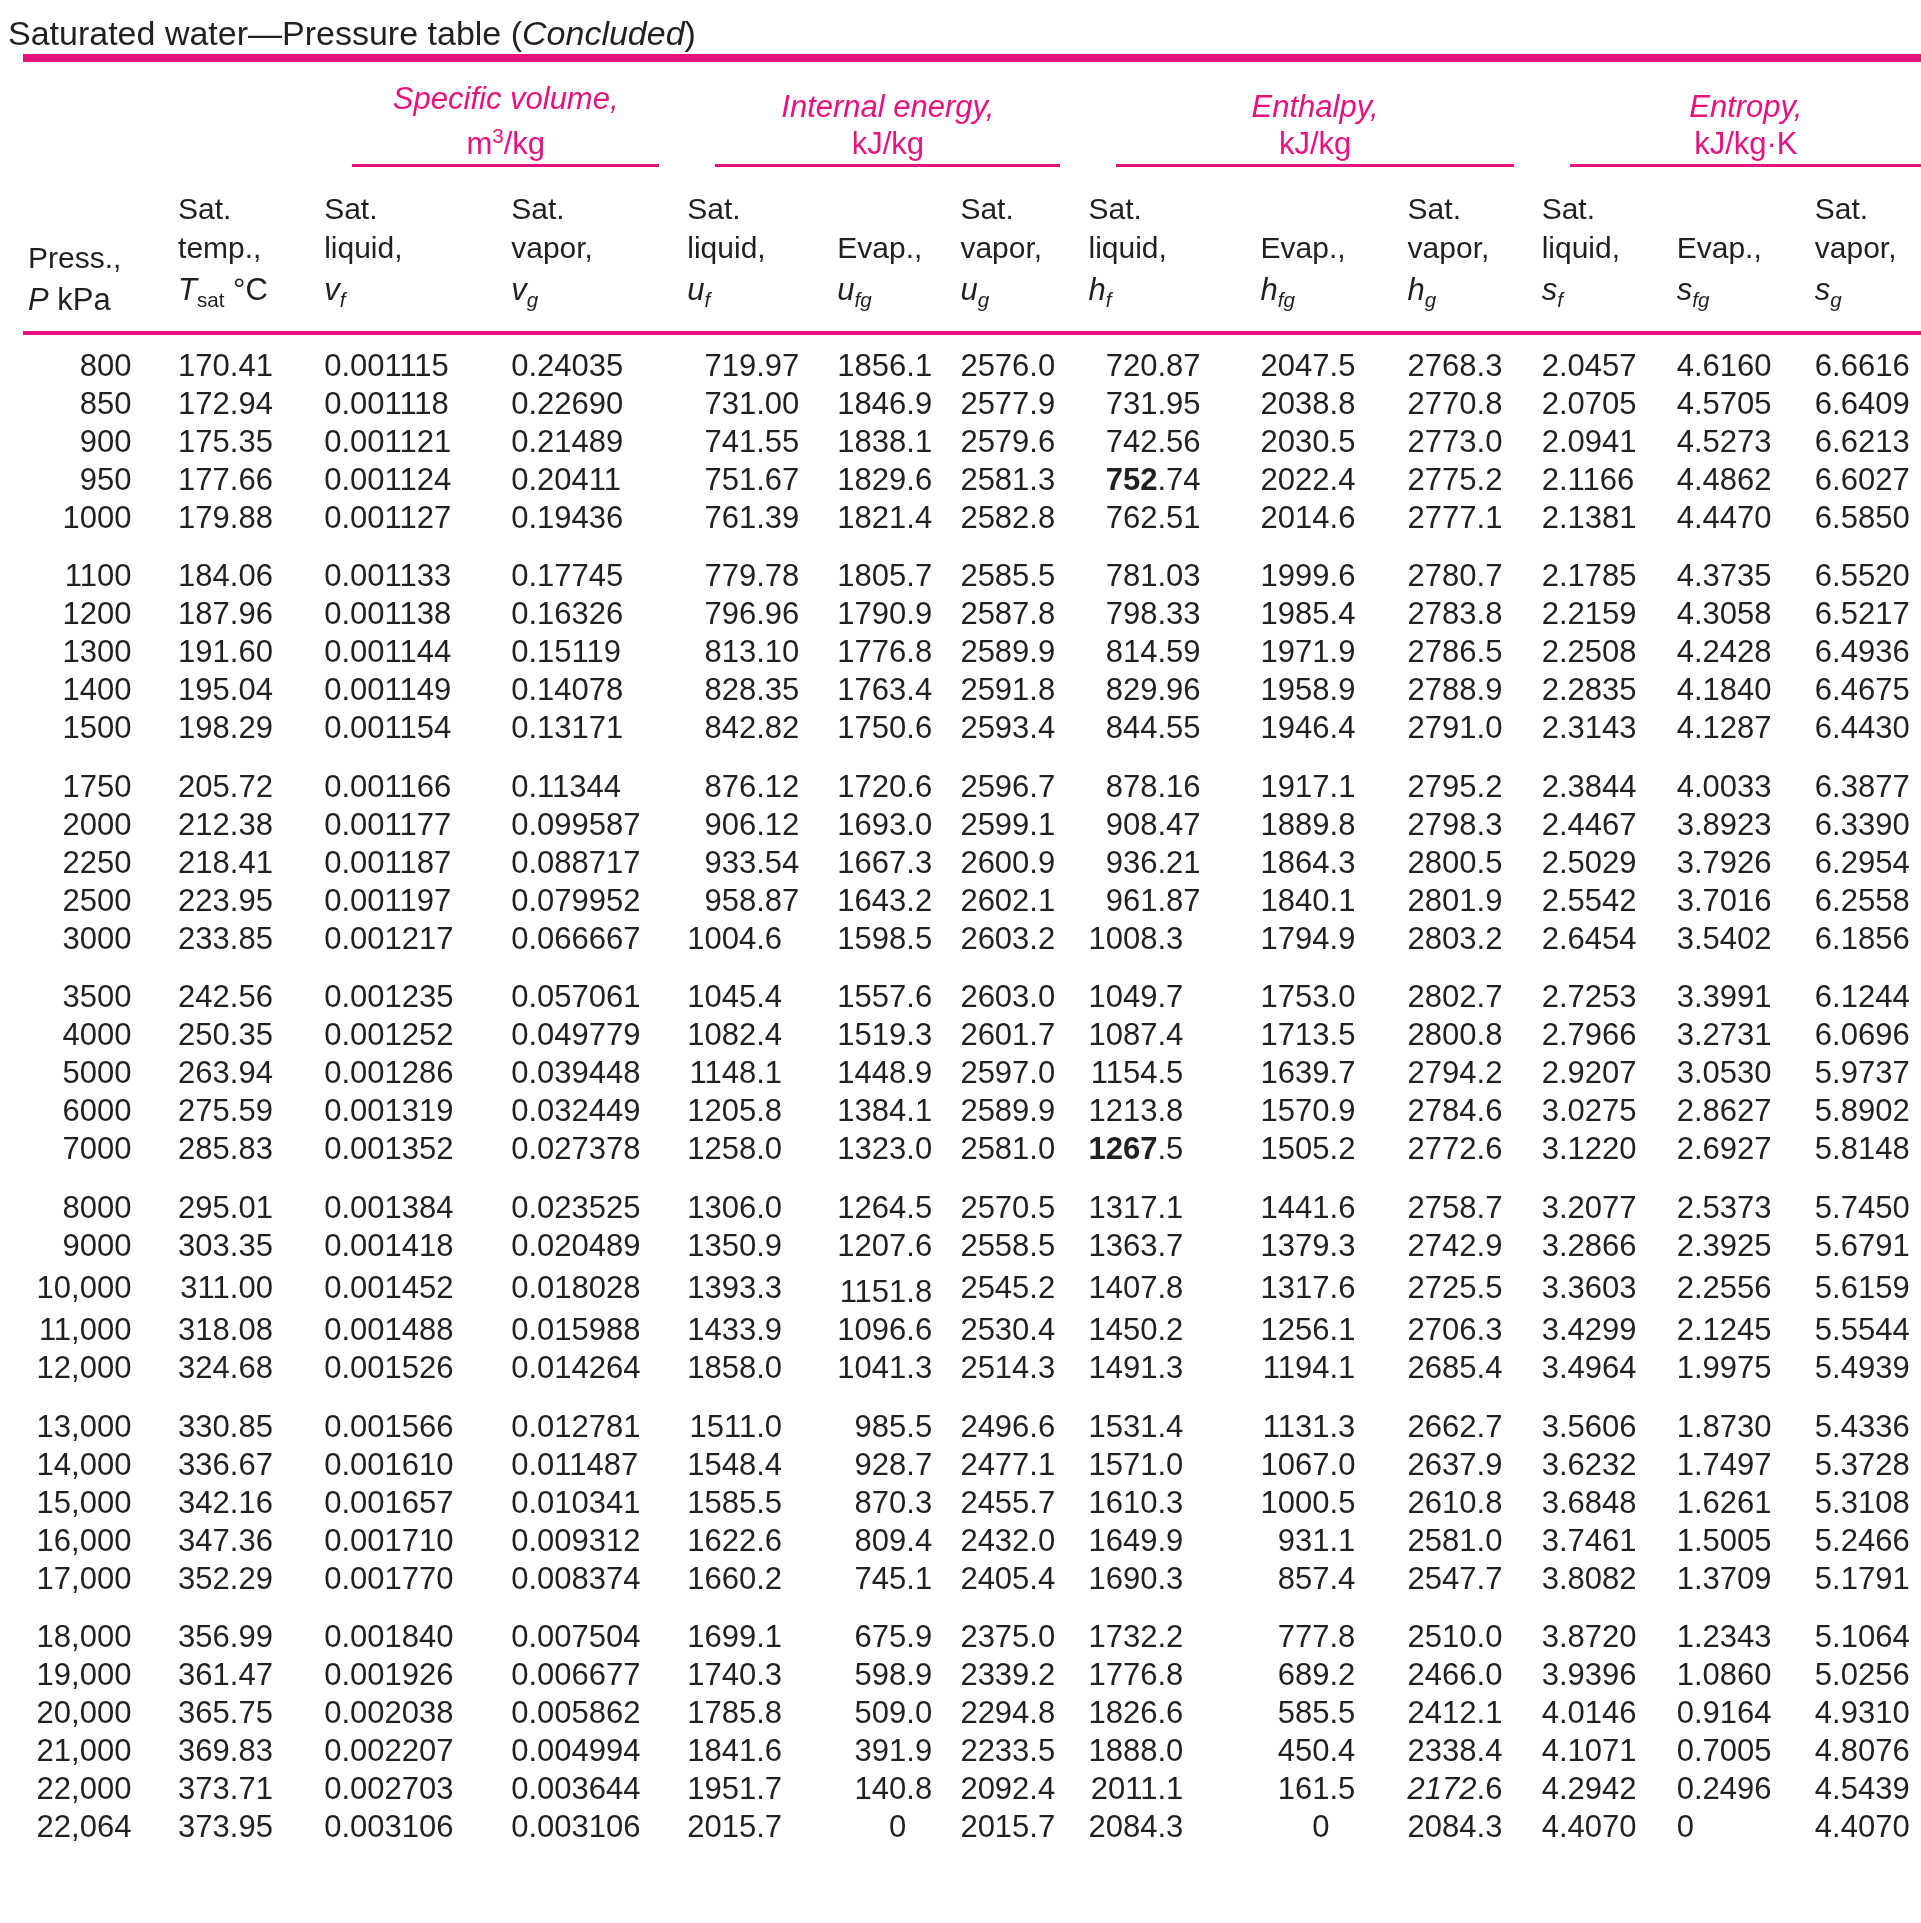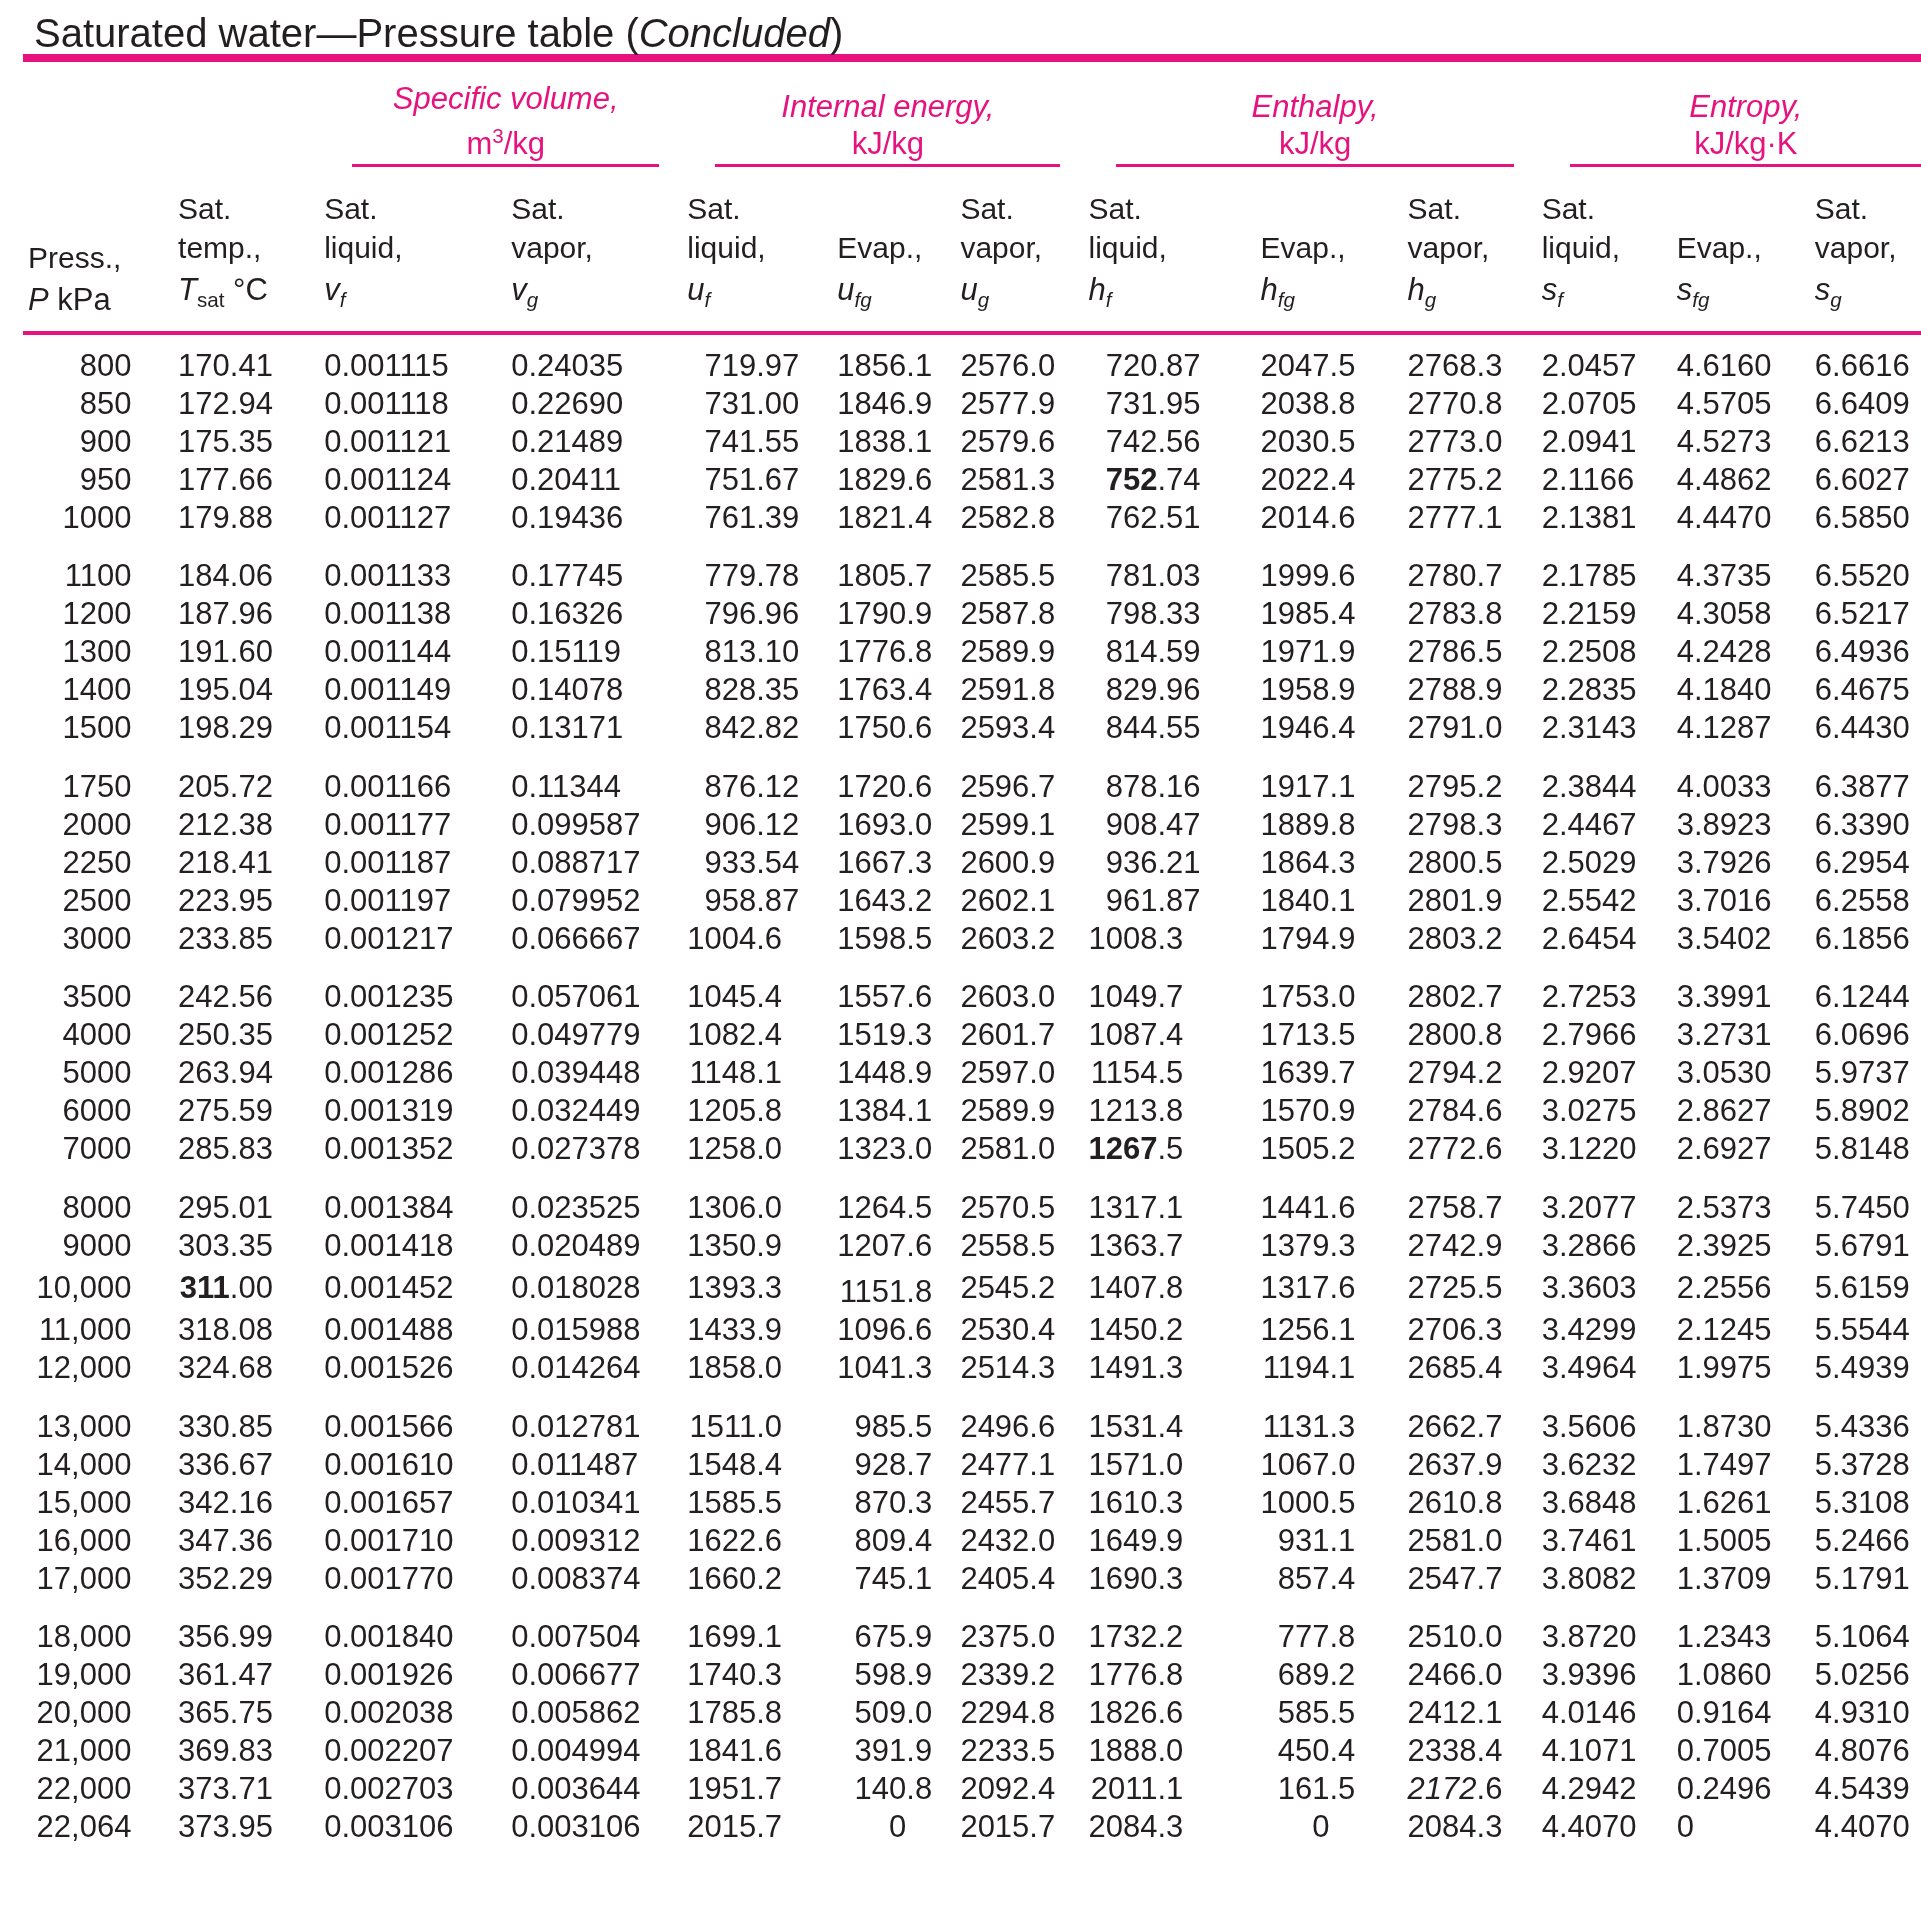--- a/index.html
+++ b/index.html
@@ -1,19 +1,19 @@
 <!DOCTYPE html>
 <html style="font-size:15px"><head>
 <meta charset="utf-8">
 <style>
   html,body{margin:0;padding:0;background:#ffffff;}
   body{width:1922px;height:1923px;overflow:hidden;font-family:"Liberation Sans","DejaVu Sans",sans-serif;color:#231f20;}
   .band{height:67px;background:#f6c5d8;display:flex;align-items:center;}
   .band .tlabel{font-size:43px;font-weight:bold;letter-spacing:-0.9px;padding-left:25px;color:#211d1e;font-stretch:condensed;}
-  .subtitle{margin-top:13px;height:41px;line-height:41px;font-size:40px;padding-left:34px;}
+  .subtitle{margin-top:13px;height:41px;line-height:41px;font-size:34px;padding-left:8px;}
   .subtitle em{font-style:italic;}
   .rule-thick{height:7.5px;background:#e6137e;margin-left:22.5px;}
   table{border-collapse:collapse;table-layout:fixed;width:1922px;}
   th,td{padding:0 0 0 28px;text-align:left;font-weight:normal;white-space:nowrap;overflow:visible;}
   thead th{vertical-align:bottom;}
   th.corner{padding:0;}
   .g-wrap{margin-left:28px;border-bottom:3.7px solid #e6137e;text-align:center;color:#e6137e;padding-top:18px;}
   .g-title{font-size:31px;font-style:italic;line-height:37px;}
   .g-unit{font-size:31px;line-height:37px;padding-bottom:1.9px;}
   .g-unit sup{font-size:20.6px;}
@@ -499,21 +499,21 @@
           <td><span class="ip" style="min-width: 4ch;">2558</span><span class="fp">.5</span></td>
           <td><span class="ip" style="min-width: 4ch;">1363</span><span class="fp">.7</span></td>
           <td><span class="ip" style="min-width: 4ch;">1379</span><span class="fp">.3</span></td>
           <td><span class="ip" style="min-width: 4ch;">2742</span><span class="fp">.9</span></td>
           <td><span class="ip" style="min-width: 1ch;">3</span><span class="fp">.2866</span></td>
           <td><span class="ip" style="min-width: 1ch;">2</span><span class="fp">.3925</span></td>
           <td><span class="ip" style="min-width: 1ch;">5</span><span class="fp">.6791</span></td>
         </tr>
         <tr>
           <td><span class="ip" style="min-width: 6ch;">10,000</span><span class="fp"></span></td>
-          <td><span class="ip" style="min-width: 3ch; font-weight: bold;">311</span><span class="fp">.00</span></td>
+          <td><span class="ip" style="min-width: 3ch;">311</span><span class="fp">.00</span></td>
           <td><span class="ip" style="min-width: 1ch;">0</span><span class="fp">.001452</span></td>
           <td><span class="ip" style="min-width: 1ch;">0</span><span class="fp">.018028</span></td>
           <td><span class="ip" style="min-width: 4ch;">1393</span><span class="fp">.3</span></td>
           <td><span class="ip" style="min-width: 4ch; margin-top: 8px;">1151</span><span class="fp">.8</span></td>
           <td><span class="ip" style="min-width: 4ch;">2545</span><span class="fp">.2</span></td>
           <td><span class="ip" style="min-width: 4ch;">1407</span><span class="fp">.8</span></td>
           <td><span class="ip" style="min-width: 4ch;">1317</span><span class="fp">.6</span></td>
           <td><span class="ip" style="min-width: 4ch;">2725</span><span class="fp">.5</span></td>
           <td><span class="ip" style="min-width: 1ch;">3</span><span class="fp">.3603</span></td>
           <td><span class="ip" style="min-width: 1ch;">2</span><span class="fp">.2556</span></td>

